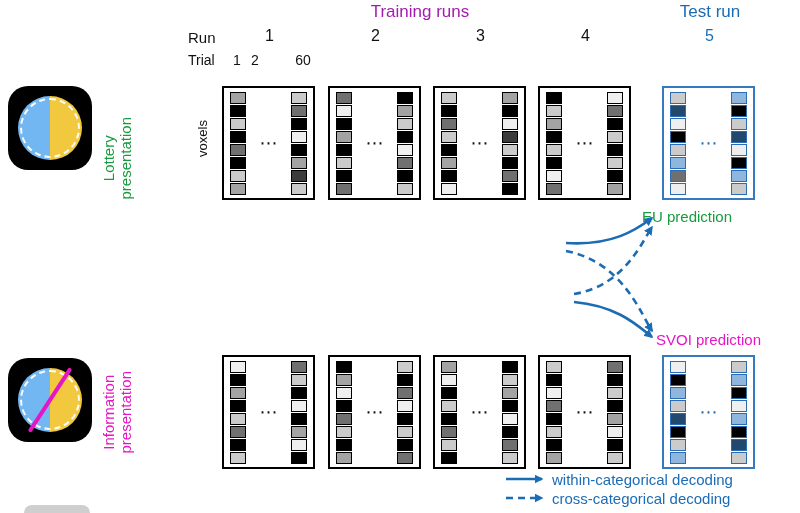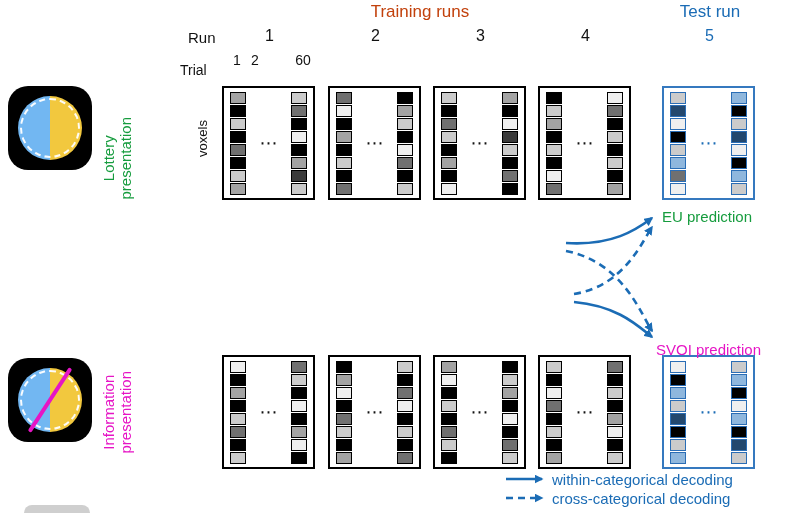--- a/index.html
+++ b/index.html
@@ -4,21 +4,21 @@
 <style>
   :root{
     --blue:#1b6cb5; --green:#169c3e; --magenta:#e615c5;
     --icon-blue:#72b7f2; --icon-yellow:#f2c83e;
   }
   html,body{margin:0;padding:0;}
   body{font-family:"Liberation Sans", sans-serif; background:#ffffff;}
   #canvas{position:relative;width:800px;height:513px;background:#fff;overflow:hidden;}
 
   .abs{position:absolute;}
-  .title{font-size:17px;color:#c2410c;text-align:center;}
+  .title{font-size:17px;color:#a21caf;text-align:center;}
   .title.blue{color:var(--blue);}
   .runnum{position:absolute;width:95px;text-align:center;top:27px;font-size:16px;color:#111;}
   .runnum.blue{color:var(--blue);}
   .small{font-size:14px;color:#111;}
 
   
   .voxbox{position:absolute;width:93px;height:114px;border:2px solid #000;background:#fff;
     display:flex;align-items:center;justify-content:space-between;padding:5px 6px;box-sizing:border-box;}
   .voxbox.test{border-color:#3579bf;}
   .voxcol{display:flex;flex-direction:column;gap:1px;}
@@ -71,21 +71,21 @@
   <div class="abs title" style="left:340px;top:2px;width:160px;">Training runs</div>
   <div class="abs title blue" style="left:650px;top:2px;width:120px;">Test run</div>
 
   <div class="abs small" style="left:188px;top:29px;font-size:15px;">Run</div>
   <div class="runnum" style="left:222px;">1</div>
   <div class="runnum" style="left:328px;">2</div>
   <div class="runnum" style="left:433px;">3</div>
   <div class="runnum" style="left:538px;">4</div>
   <div class="runnum blue" style="left:662px;">5</div>
 
-  <div class="abs small" style="left:180px;top:52px;margin-top:10px;">Trial</div>
+  <div class="abs small" style="left:188px;top:52px;">Trial</div>
   <div class="abs small" style="left:230px;top:52px;width:14px;text-align:center;">1</div>
   <div class="abs small" style="left:248px;top:52px;width:14px;text-align:center;">2</div>
   <div class="abs small" style="left:292px;top:52px;width:22px;text-align:center;">60</div>
 
   <div class="rot-wrap" style="left:168px;top:103px;width:70px;height:70px;">
     <div class="rot voxlab">voxels</div>
   </div>
 
   <div class="icon-outer" style="left:8px;top:86px;">
     <div class="clockface">
@@ -340,22 +340,22 @@
         <div class="vox" style="background: rgb(0, 0, 0);"></div>
         <div class="vox" style="background: rgb(239, 239, 239);"></div>
         <div class="vox" style="background: rgb(143, 183, 221);"></div>
         <div class="vox" style="background: rgb(0, 0, 0);"></div>
         <div class="vox" style="background: rgb(35, 72, 110);"></div>
         <div class="vox" style="background: rgb(203, 203, 203);"></div>
       </div>
   </div>
 
 
-  <div class="pred eu" style="left:662px;top:208px;">EU prediction</div>
-  <div class="pred svoi" style="left:656px;top:331px;margin-top:10px;">SVOI prediction</div>
+  <div class="pred eu" style="left:642px;top:208px;">EU prediction</div>
+  <div class="pred svoi" style="left:656px;top:331px;">SVOI prediction</div>
 
   <svg class="overlay" width="800" height="513" viewBox="0 0 800 513">
     <defs>
       <marker id="ah" markerWidth="9" markerHeight="9" refX="7.5" refY="4.5" orient="auto" markerUnits="userSpaceOnUse">
         <path d="M0,0 L9,4.5 L0,9 Z" fill="#1b6cb5"></path>
       </marker>
     </defs>
     <path class="arrow" d="M566,243 C612,246 636,230 652,218" marker-end="url(#ah)"></path>
     <path class="arrow" d="M574,302 C618,306 638,326 652,337" marker-end="url(#ah)"></path>
     <path class="arrow dashed" d="M566,251 C622,262 640,312 652,331" marker-end="url(#ah)"></path>

